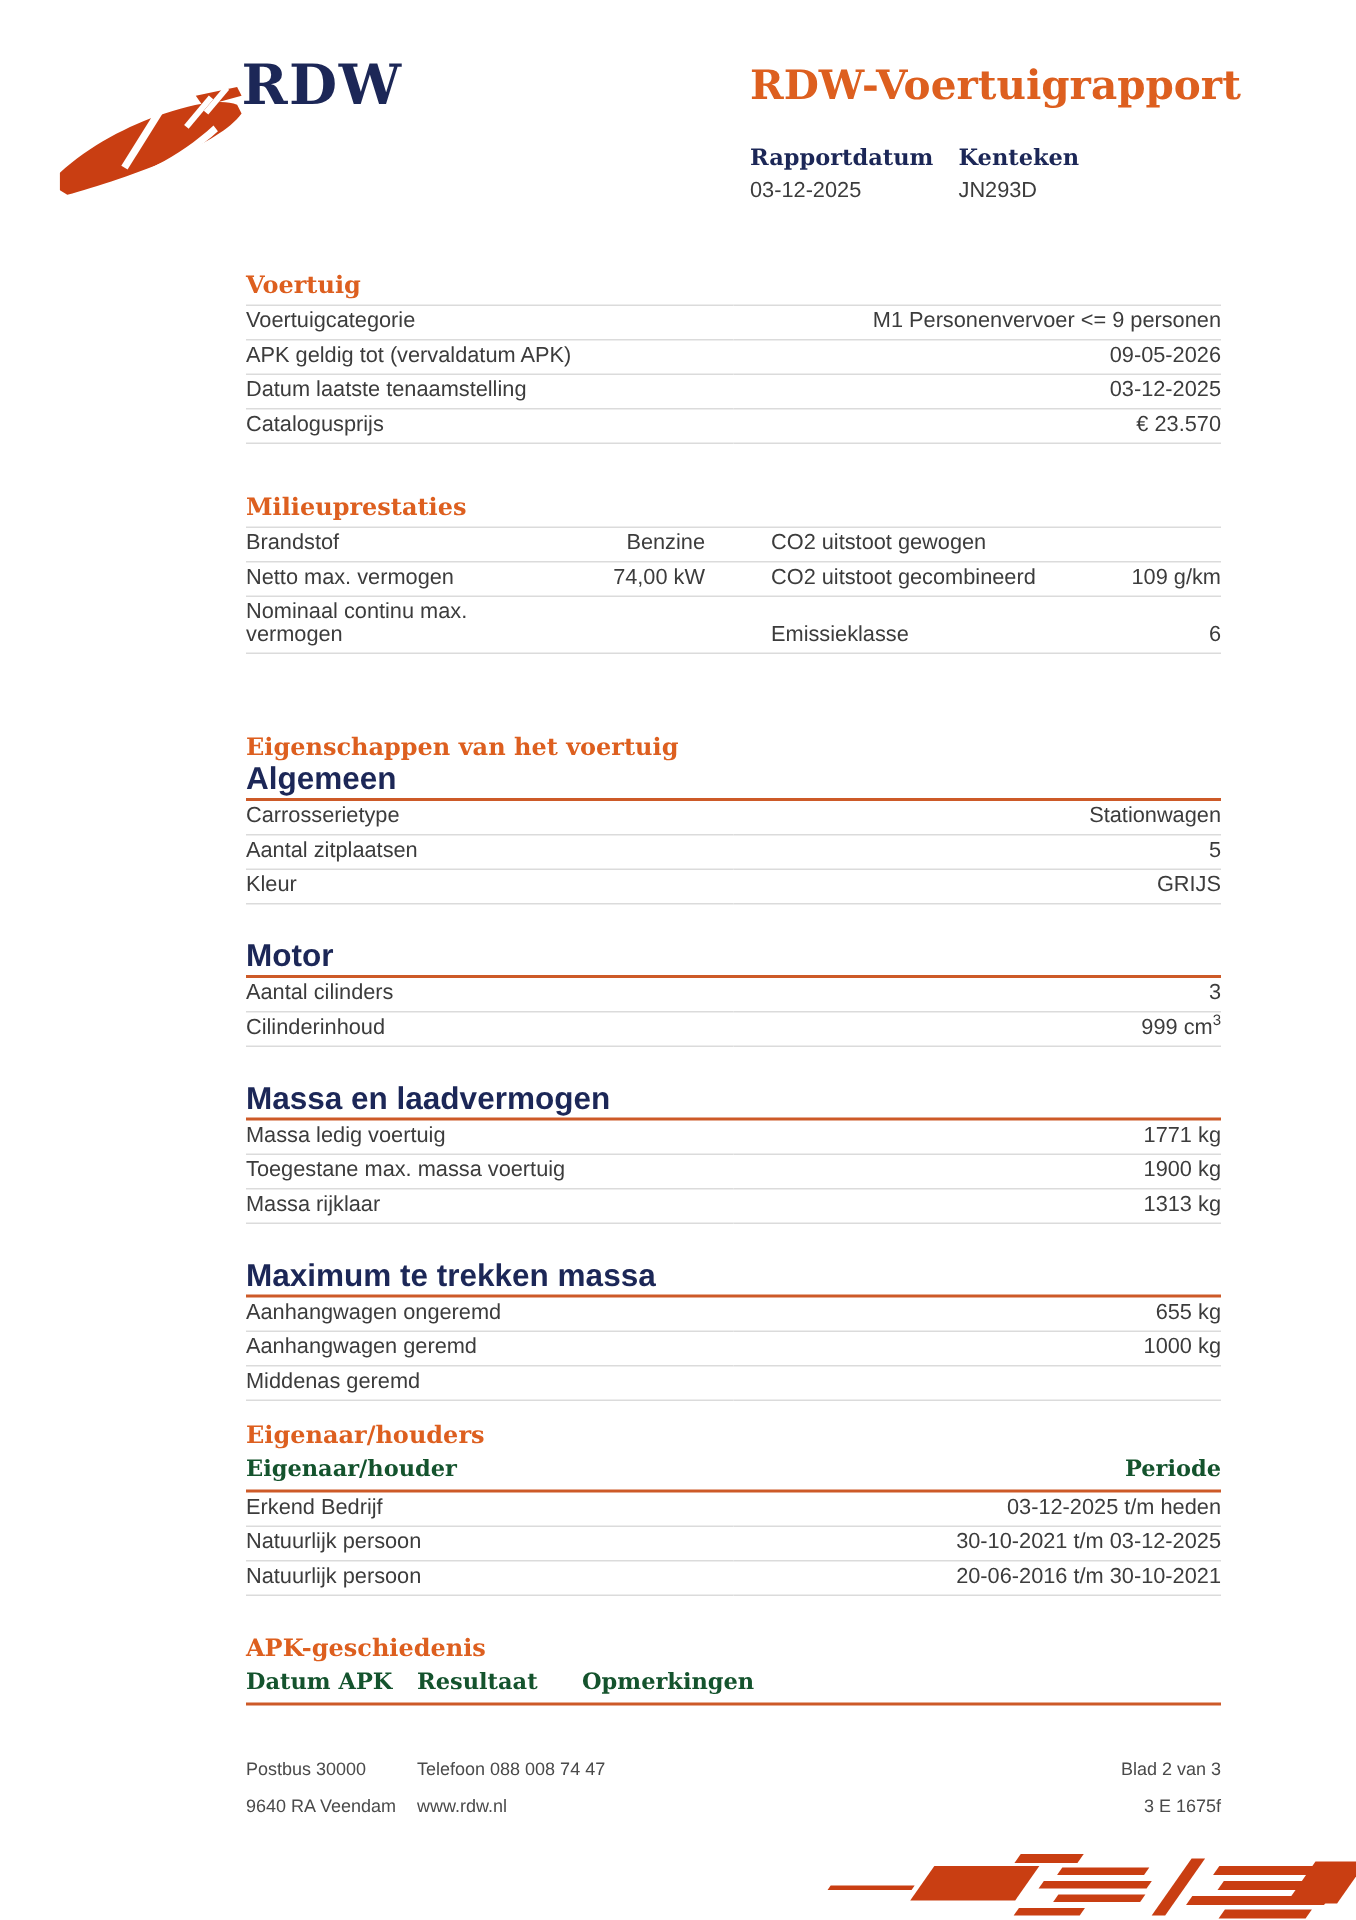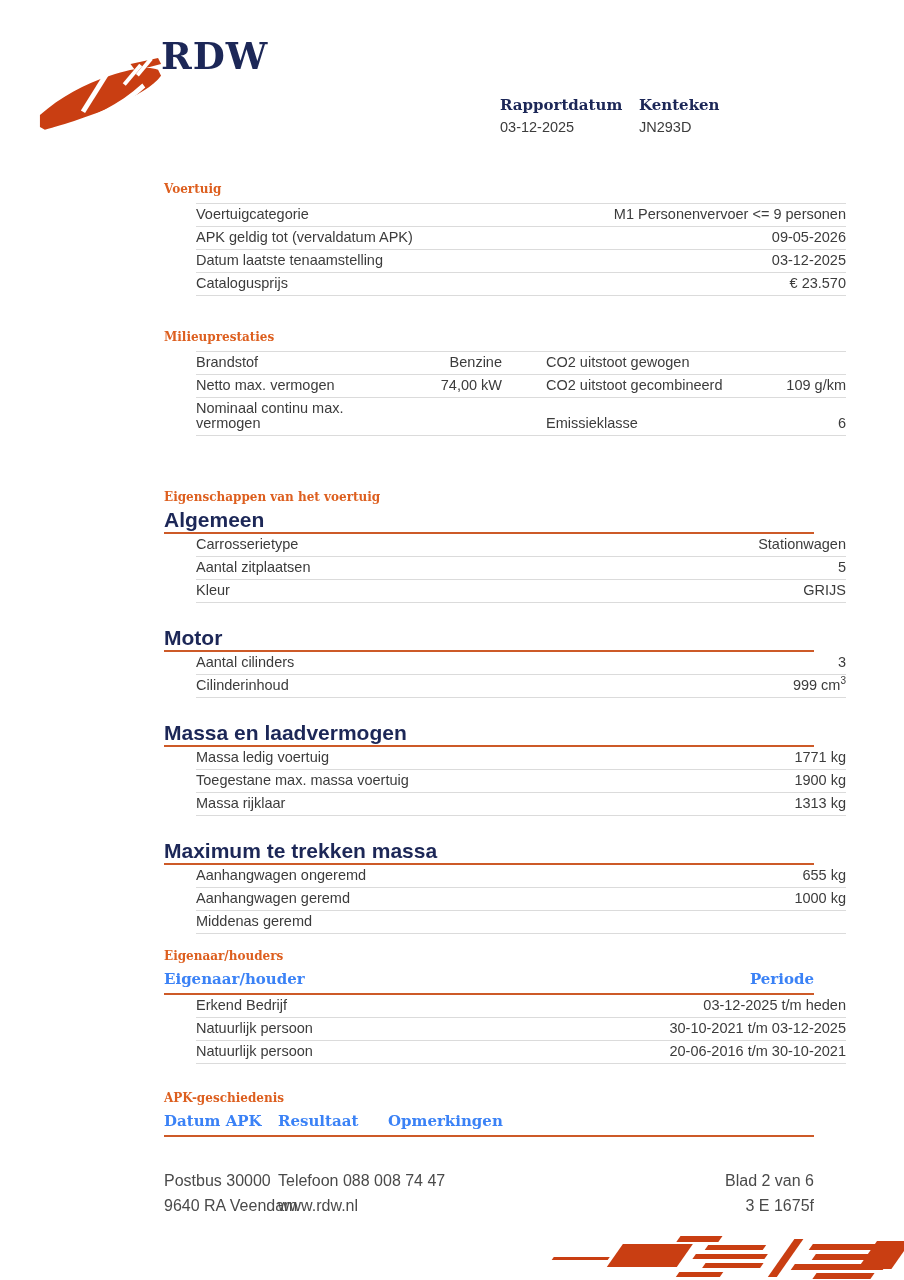--- a/index.html
+++ b/index.html
@@ -22,48 +22,48 @@
     color:#dd5f1f;
   }
   .meta-col { position:absolute; top:96px; }
   .meta-col.c1 { left:500px; } .meta-col.c2 { left:639px; }
   .meta-label { font-family:"DejaVu Serif", serif; font-weight:bold; font-size:15px; color:#1c2757; }
   .meta-value { margin-top:5px; font-size:14.5px; color:#3c3c3c; }
 
   
   .section { position:absolute; left:164px; width:650px; }
   .sec-heading {
-    font-family:"DejaVu Serif", serif; font-weight:bold; font-size:12px;
+    font-family:"DejaVu Serif", serif; font-weight:bold; font-size:16px;
     color:#dd5f1f; line-height:19px;
   }
-  table.kv { width:100%; border-collapse:collapse; table-layout:fixed;margin-left:32px; }
+  table.kv { width:100%; border-collapse:collapse; table-layout:fixed; }
   table.kv td {
     border-bottom:1px solid #dbdbdb; font-size:14.5px; color:#3c3c3c;
     padding:3px 0 4px 0; line-height:15px; vertical-align:bottom;
   }
   table.kv.topline { border-top:1px solid #dbdbdb; margin-top:4px; }
   td.val { text-align:right; }
   .sub-title {
     font-weight:bold; font-size:21px; color:#1c2757;
     padding-bottom:4px; border-bottom:2px solid #cd5a28; line-height:16px;
   }
   .sub-block { margin-top:27px; }
   .sub-block.first { margin-top:5px; }
   .tbl-head {
-    font-family:"DejaVu Serif", serif; font-weight:bold; font-size:15px; color:#3b82f6;
+    font-family:"DejaVu Serif", serif; font-weight:bold; font-size:15px; color:#14532d;
   }
   .owners-head, .apk-head {
     display:flex; margin-top:4px; padding-bottom:5px; border-bottom:2px solid #cd5a28;
   }
   .owners-head .right { margin-left:auto; }
   .apk-head .c1 { width:114px; } .apk-head .c2 { width:110px; }
   sup { font-size:10px; vertical-align:super; line-height:0; }
 
   
-  .footer-item { position:absolute; font-size:16px; color:#4a4a4a; }
+  .footer-item { position:absolute; font-size:12px; color:#4a4a4a; }
   .f-r1 { top:1172px; } .f-r2 { top:1197px; }
   .f-c1 { left:164px; } .f-c2 { left:278px; }
   .f-c3 { left:614px; width:200px; text-align:right; }
 
   .bottom-art { position:absolute; right:0px; top:1231px; }
 </style>
 </head>
 <body>
 
 <div id="page">
@@ -71,20 +71,21 @@
   <svg class="logo-mark" viewBox="0 0 130 95" xmlns="http://www.w3.org/2000/svg">
     <path d="M4 74 C24 56 50 42 75 34 C96 27 114 24 124 28 L127 34 C119 45 102 54 83 63 C59 74 27 84 9 89 L4 86 Z" fill="#c93e12"></path>
     <path d="M96 22 L124 16 L127 22 L101 29 Z" fill="#c93e12"></path>
     <path d="M30 84 C56 77 84 64 108 42 L111 46 C88 67 58 80 32 88 Z" fill="#ffffff"></path>
     <rect x="58" y="28" width="5" height="46" transform="rotate(32 60 50)" fill="#ffffff"></rect>
     <rect x="96" y="20" width="4" height="26" transform="rotate(40 98 33)" fill="#ffffff"></rect>
     <rect x="108" y="14" width="4" height="22" transform="rotate(40 110 25)" fill="#ffffff"></rect>
   </svg>
   <div class="logo-text">RDW</div>
 
+  <div class="doc-title">RDW-Voertuigrapport</div>
 
   <div class="meta-col c1">
     <div class="meta-label">Rapportdatum</div>
     <div class="meta-value">03-12-2025</div>
   </div>
   <div class="meta-col c2">
     <div class="meta-label">Kenteken</div>
     <div class="meta-value">JN293D</div>
   </div>
 
@@ -256,21 +257,21 @@
     <div class="sec-heading">APK-geschiedenis</div>
     <div class="apk-head">
       <span class="tbl-head c1">Datum APK</span>
       <span class="tbl-head c2">Resultaat</span>
       <span class="tbl-head">Opmerkingen</span>
     </div>
   </div>
 
   <div class="footer-item f-r1 f-c1">Postbus 30000</div>
   <div class="footer-item f-r1 f-c2">Telefoon 088 008 74 47</div>
-  <div class="footer-item f-r1 f-c3">Blad 2 van 6</div>
+  <div class="footer-item f-r1 f-c3">Blad 2 van 3</div>
   <div class="footer-item f-r2 f-c1">9640 RA Veendam</div>
   <div class="footer-item f-r2 f-c2">www.rdw.nl</div>
   <div class="footer-item f-r2 f-c3">3 E 1675f</div>
 
   <svg class="bottom-art" width="390" height="49" viewBox="0 0 390 49" xmlns="http://www.w3.org/2000/svg">
     <g transform="translate(18,0) skewX(-35)" fill="#c93e12">
       <rect x="40" y="26" width="56" height="3"></rect>
       <rect x="100" y="13" width="70" height="23"></rect>
       <rect x="152" y="5" width="42" height="6"></rect>
       <rect x="186" y="14" width="58" height="5"></rect>

